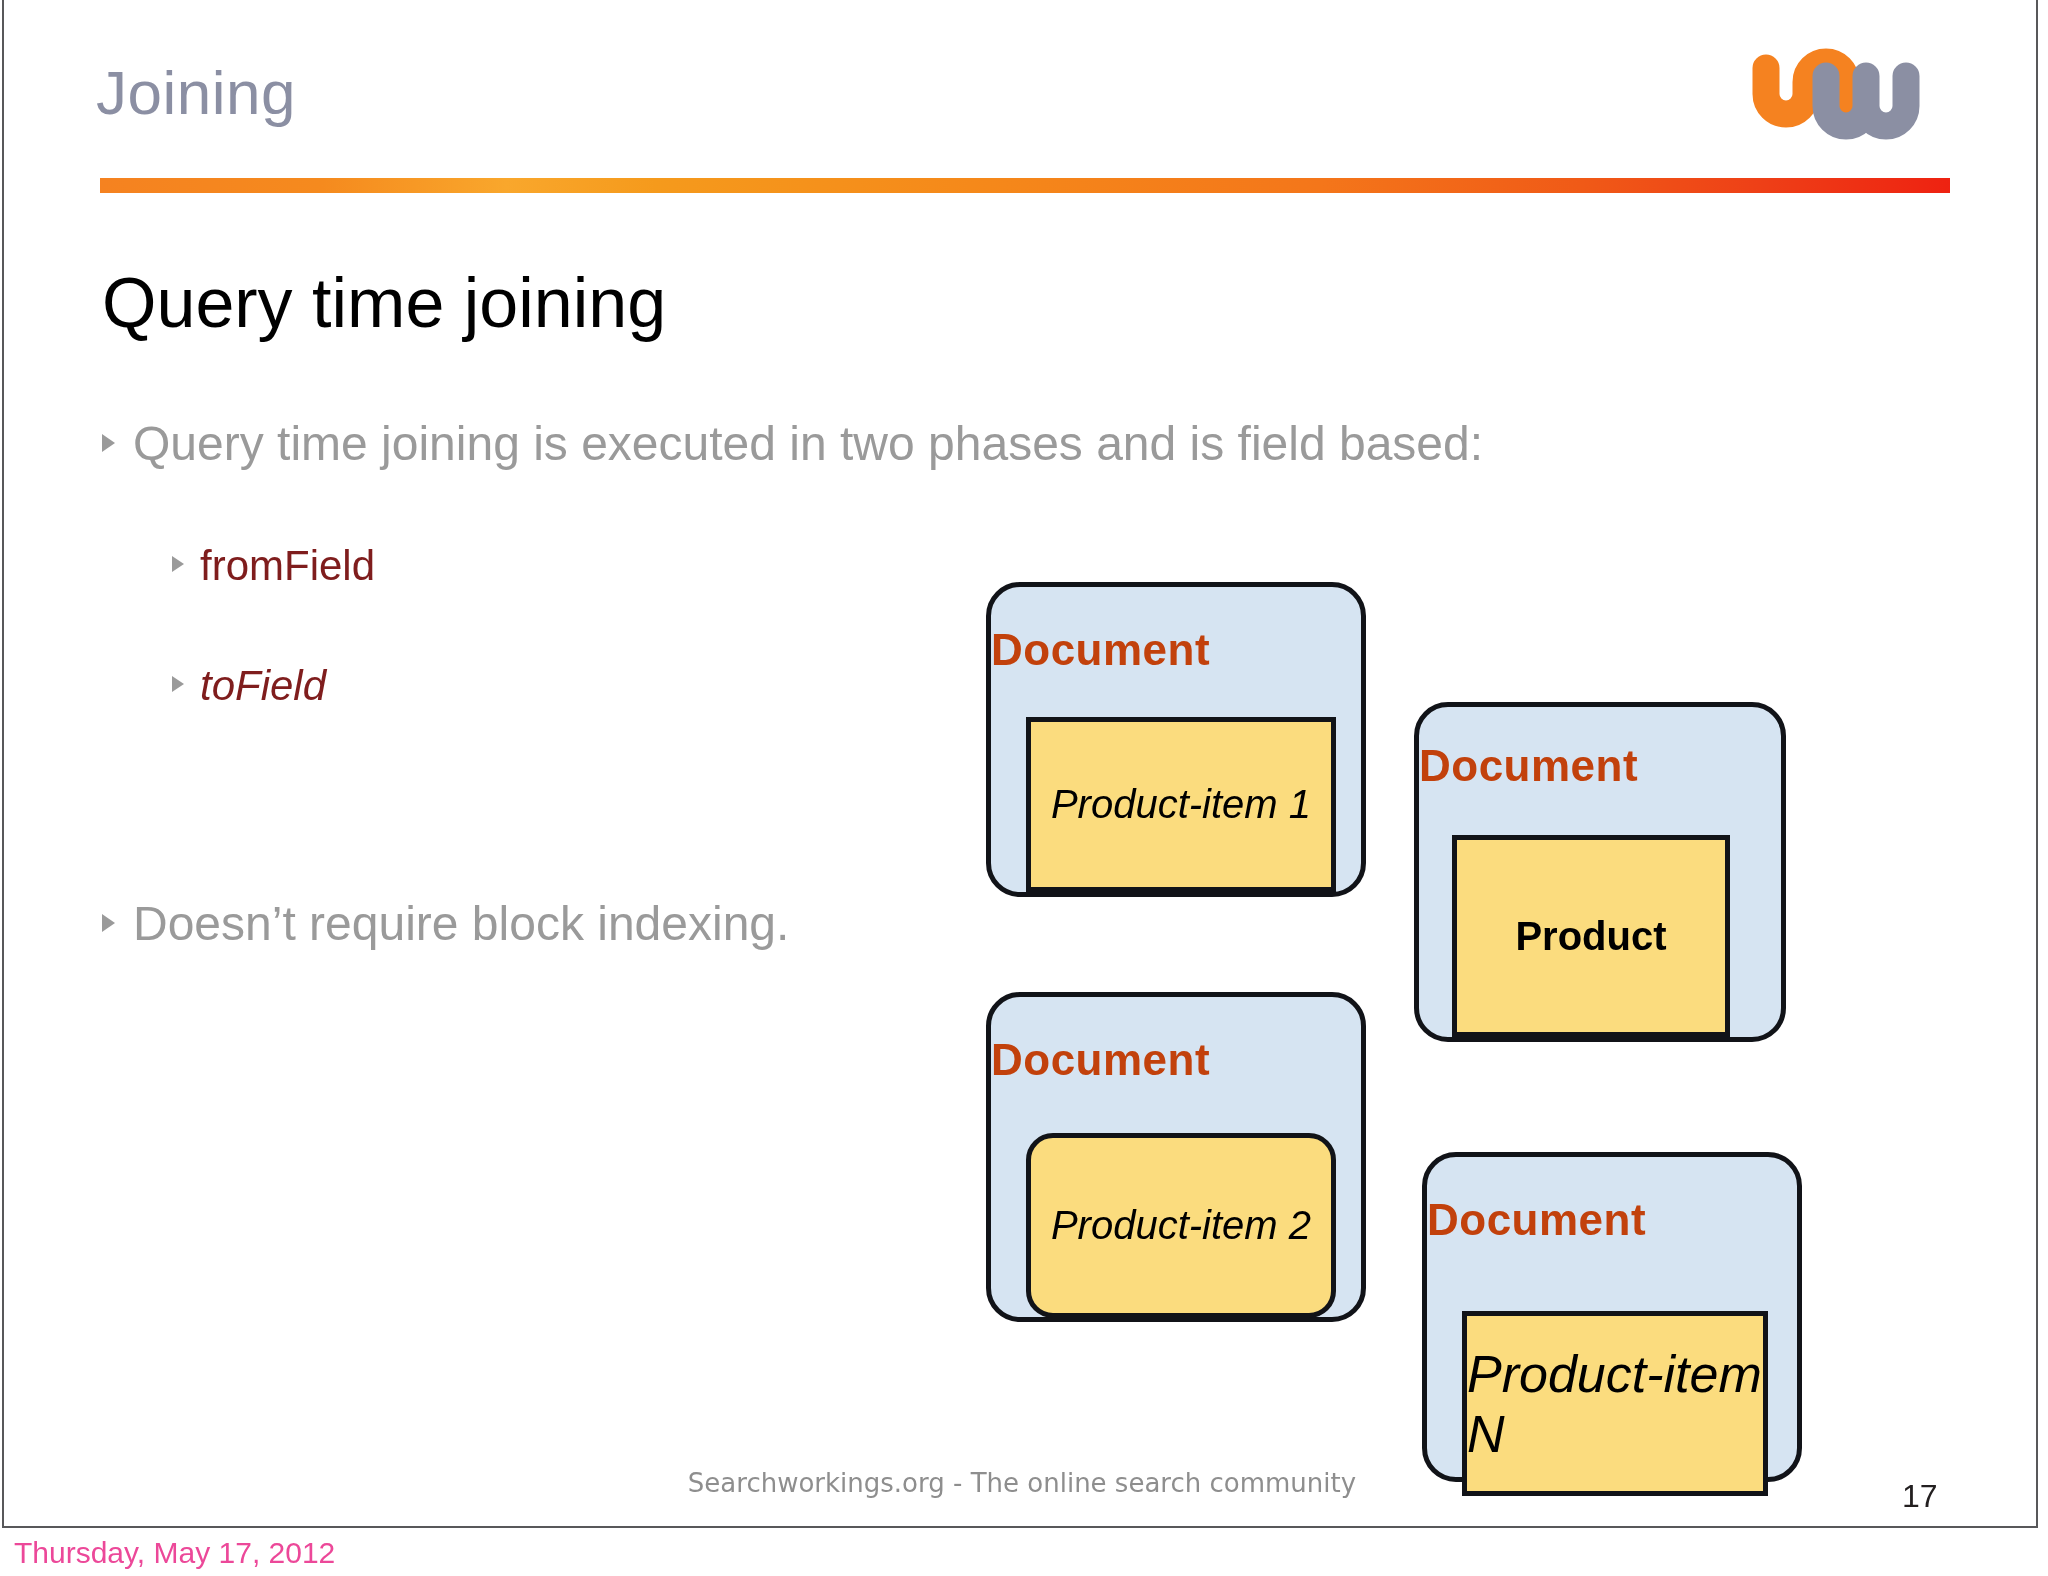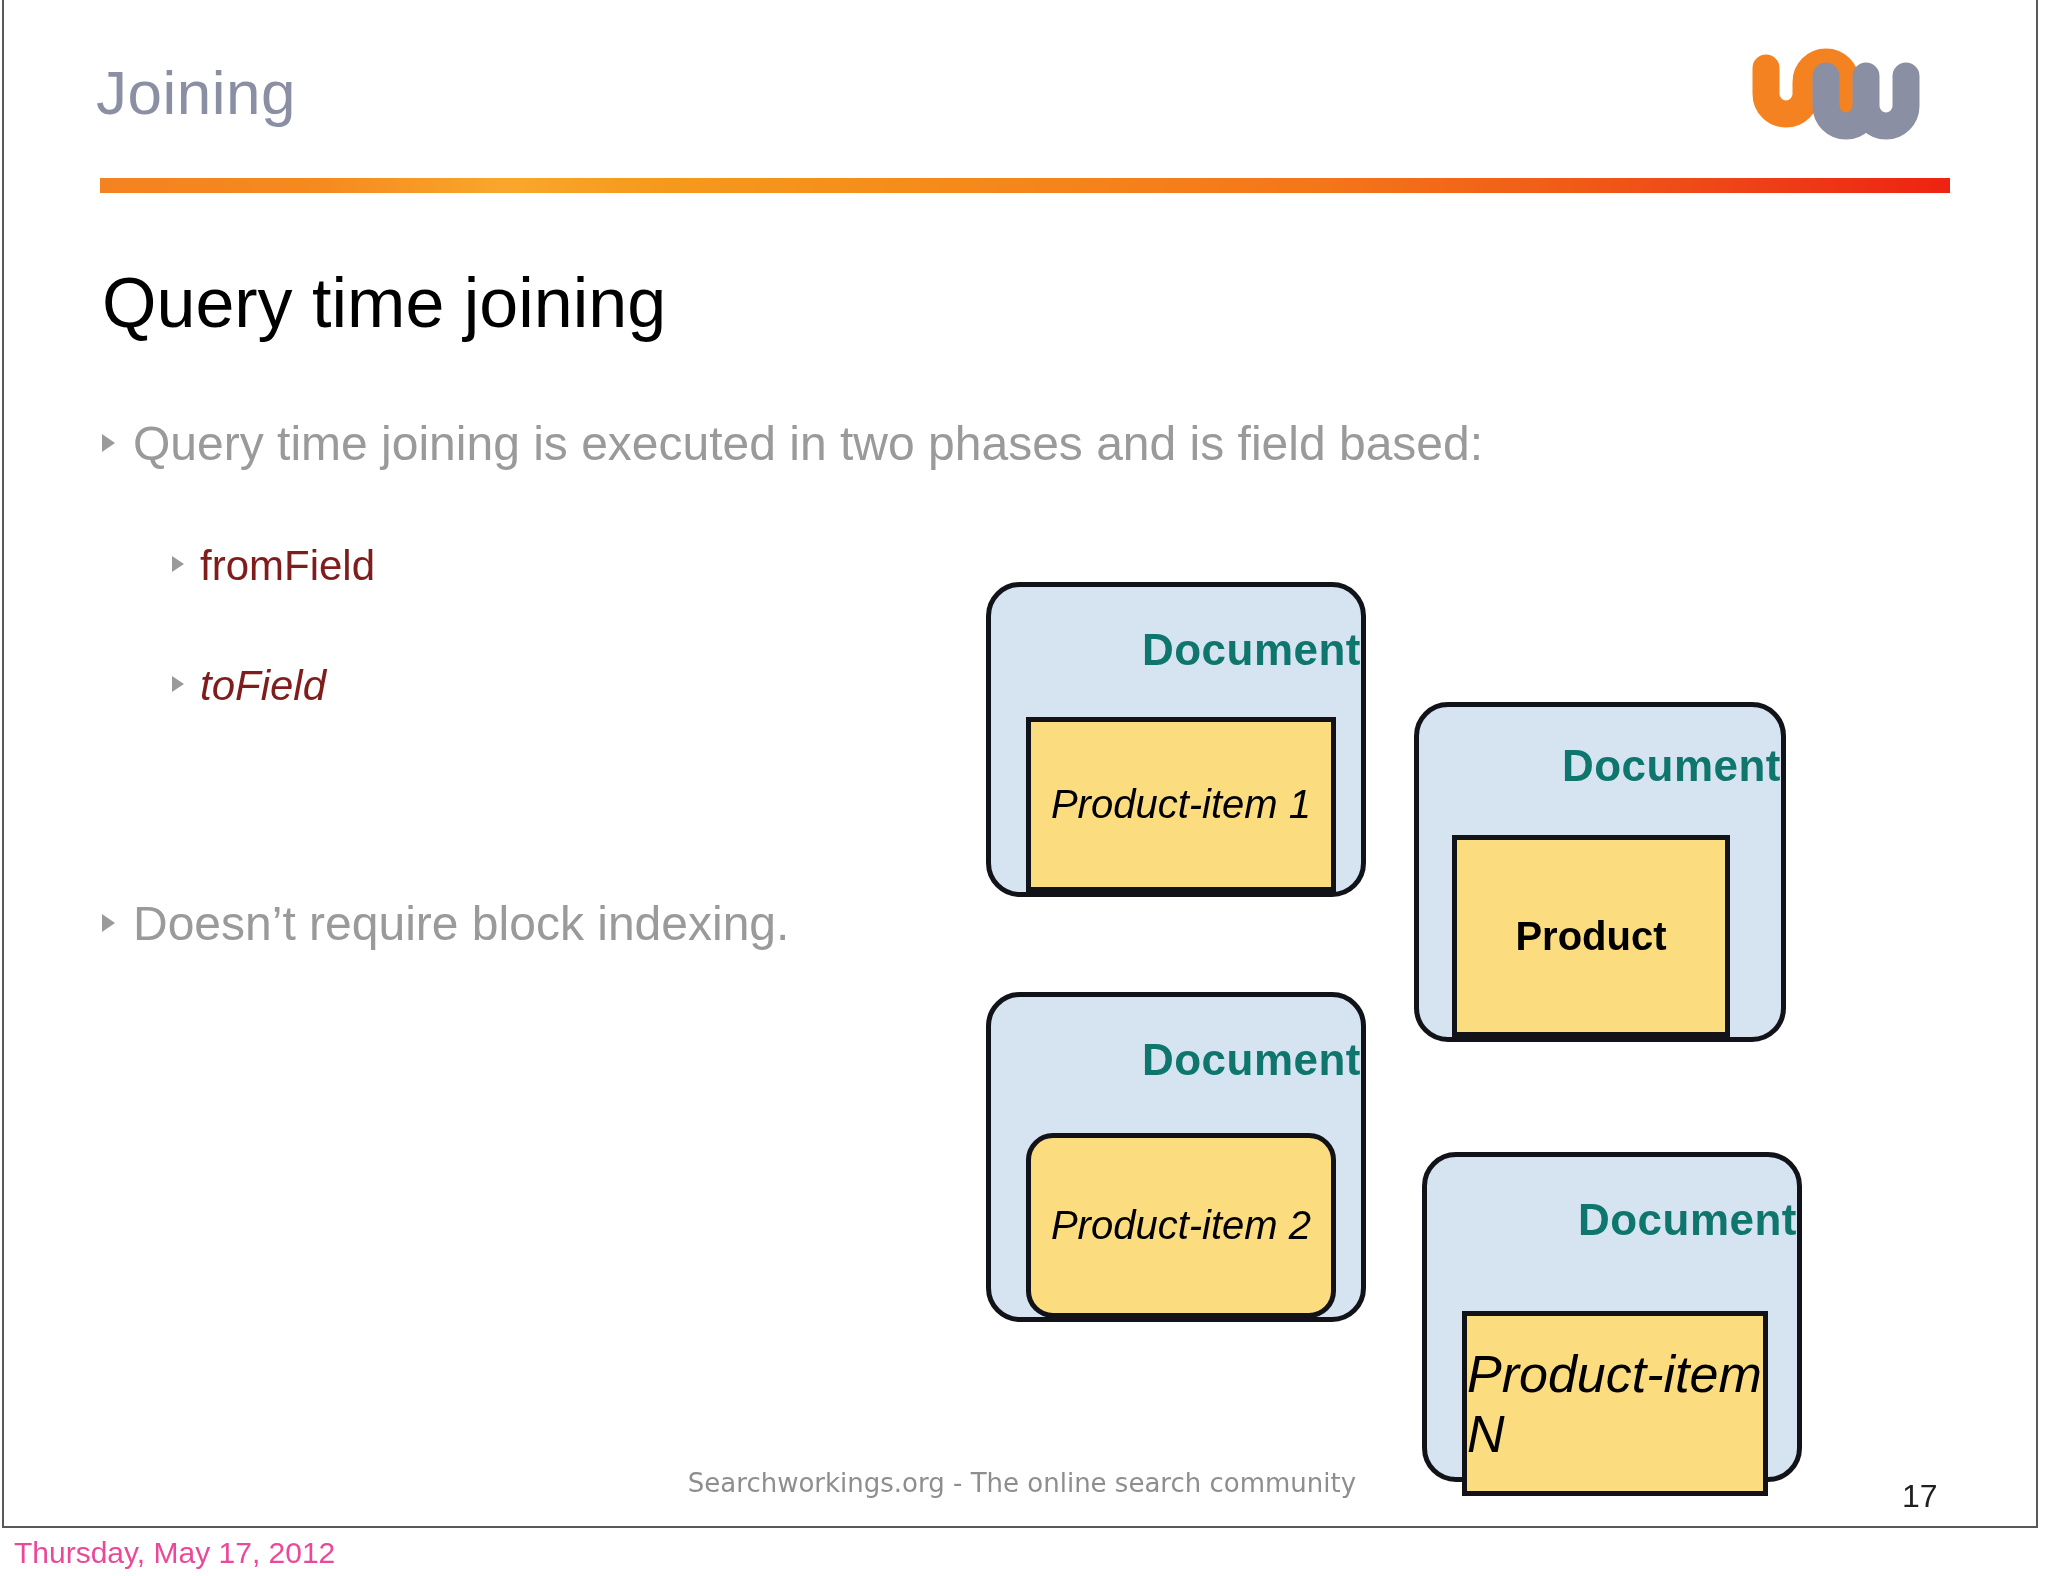--- a/index.html
+++ b/index.html
@@ -130,23 +130,23 @@
     position: absolute;
     background: #d6e4f2;
     border: 5px solid #111318;
     border-radius: 34px;
     box-sizing: border-box;
   }
   .doc-title {
     position: absolute;
     left: 0;
     right: 0;
-    text-align: right;
+    text-align: left;
     font-weight: bold;
-    color: #0f766e;
+    color: #c2410c;
     letter-spacing: 0.5px;
   }
   .item-box {
     position: absolute;
     background: #fbdc7e;
     border: 5px solid #111318;
     box-sizing: border-box;
     display: flex;
     align-items: center;
     justify-content: center;

